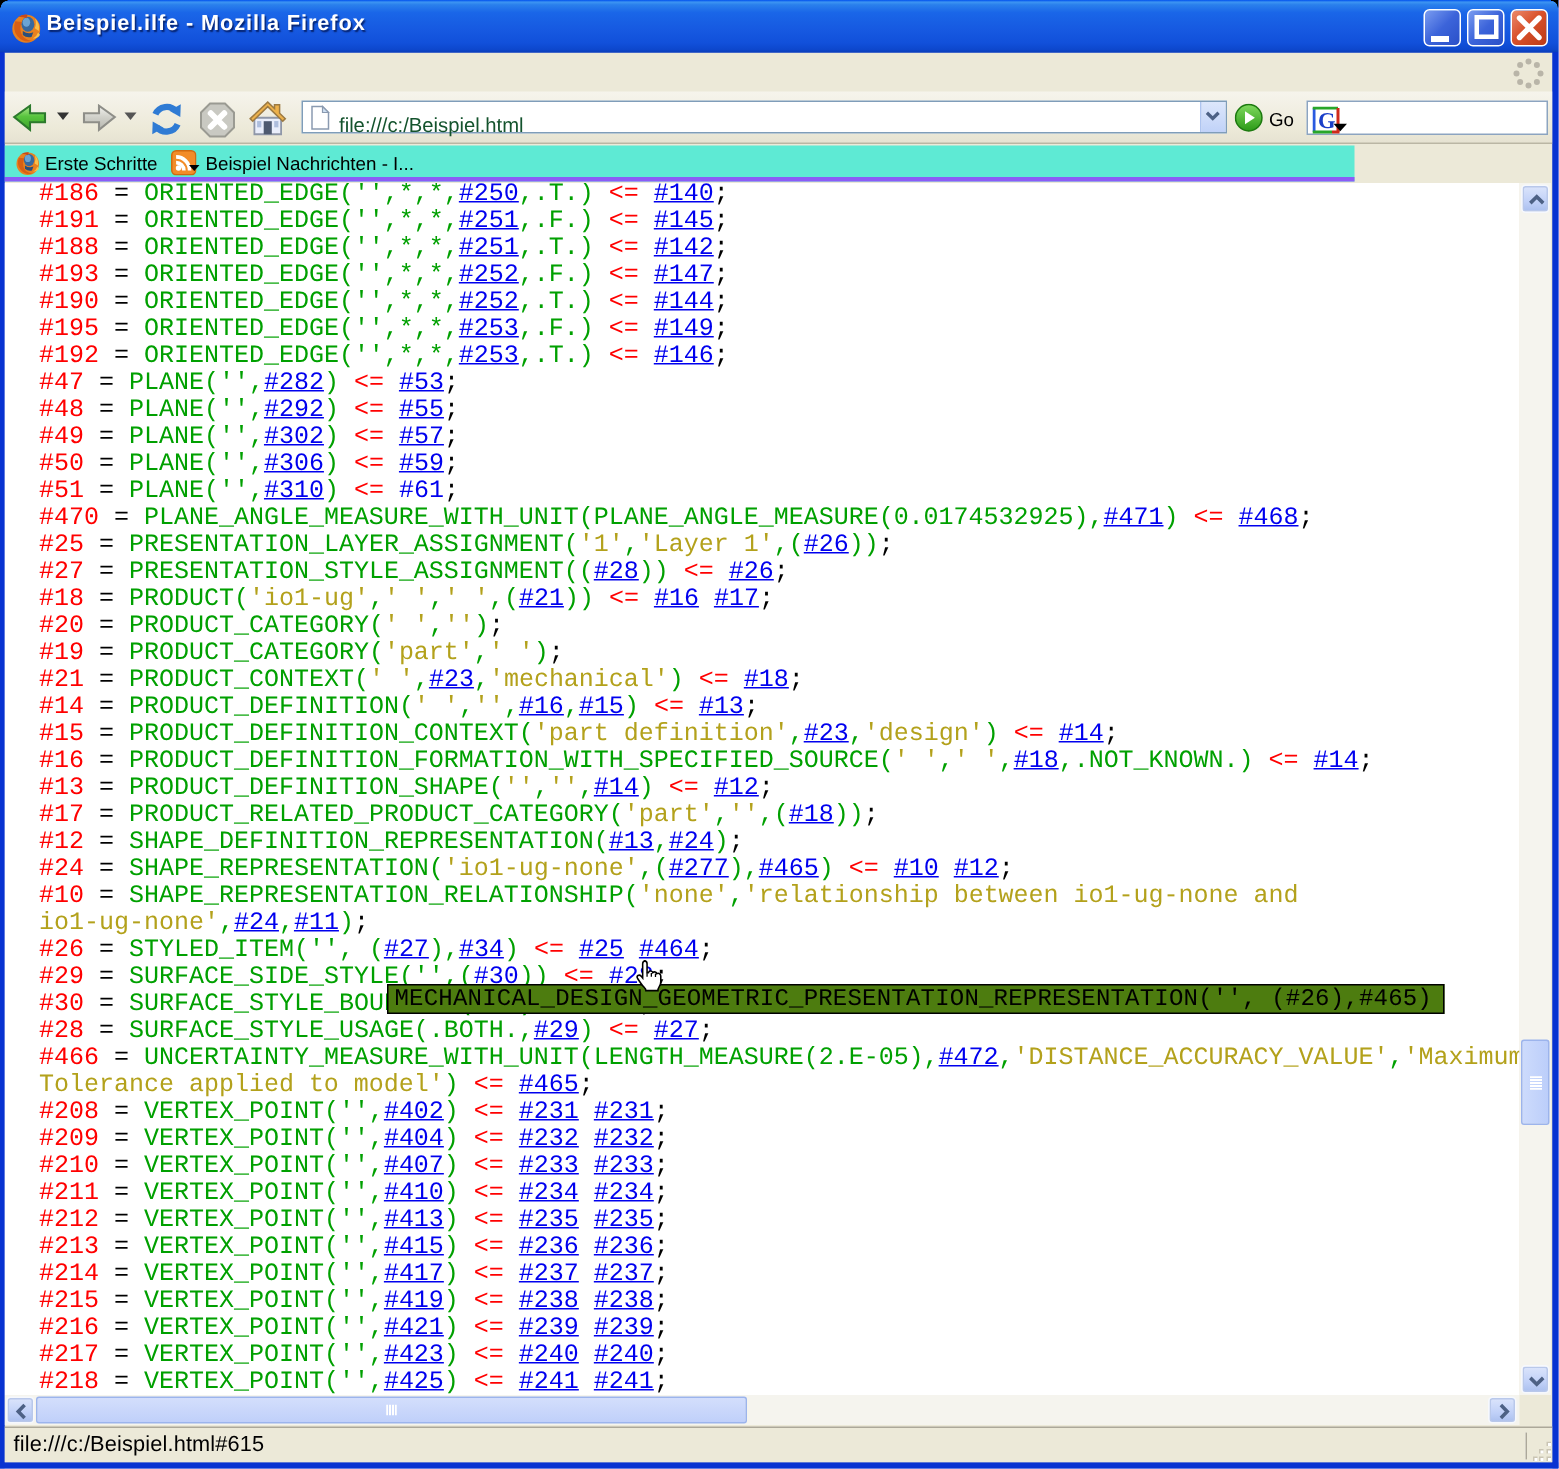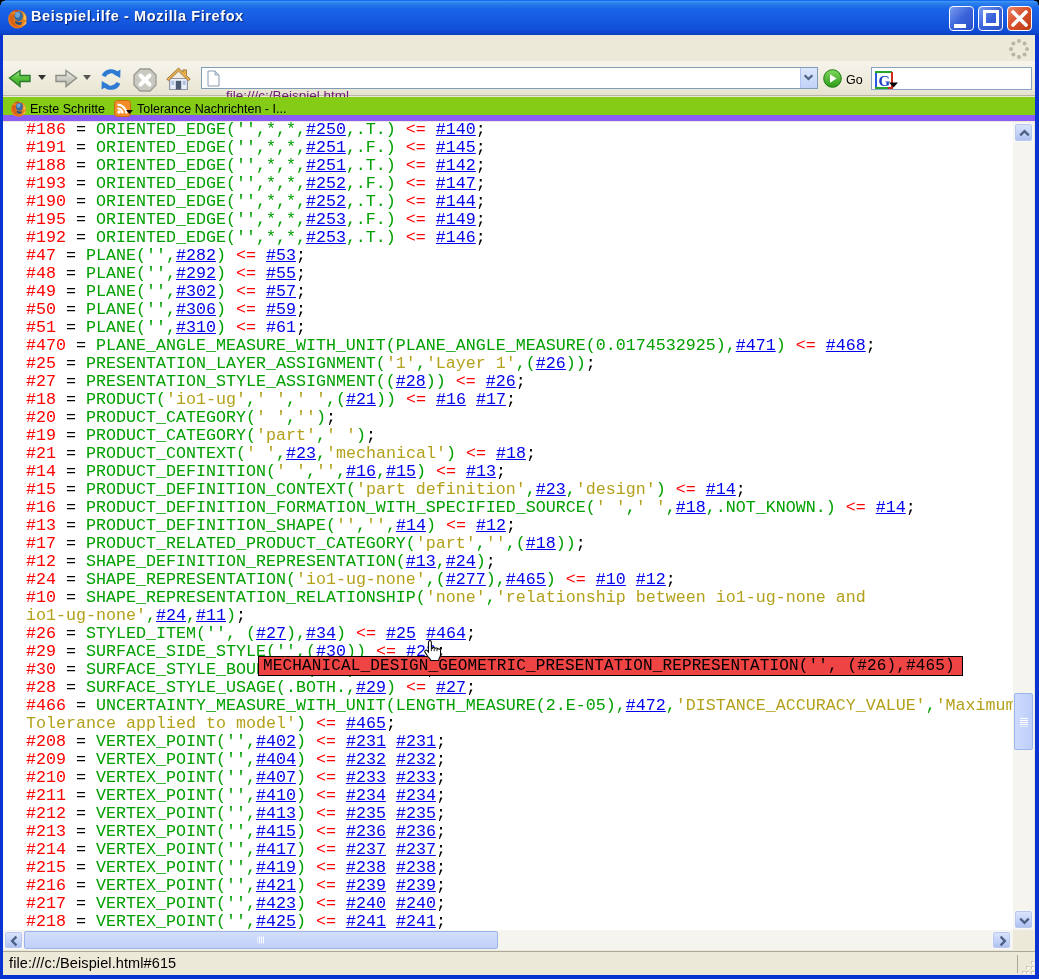--- a/index.html
+++ b/index.html
@@ -19,27 +19,27 @@
 
 .menubar{position:absolute;left:3px;top:35px;width:1032px;height:25px;background:#ece9d8;border-bottom:1px solid #c9c6b4}
 .menubar span{position:absolute;top:5px;font-size:13.5px;color:#000}
 .menubar span em{font-style:normal;text-decoration:underline}
 .throb{position:absolute;left:1006px;top:36px;width:29px;height:24px}
 
 .navbar{position:absolute;left:3px;top:61px;width:1032px;height:35px;background:linear-gradient(#f6f4ec,#ece9d8 75%,#e6e2d2);border-bottom:1px solid #bab6a4}
 .nicon{position:absolute;top:4px}
 .addr{position:absolute;left:198px;top:6px;width:617px;height:22px;background:#fff;border:1px solid #7f9db9}
 .addr .ai{position:absolute;left:4px;top:2px}
-.addr .at{position:absolute;left:24px;top:20px;font-size:13.5px;color:#701a75}
+.addr .at{position:absolute;left:24px;top:8px;font-size:13.5px;color:#14532d}
 .addr .dd{position:absolute;right:0;top:0;width:17px;height:20px;background:linear-gradient(#dde7fb,#c0d2f8);border-left:1px solid #aec4ef}
 .gobtn{position:absolute;left:820px;top:8px}
 .golbl{position:absolute;left:843px;top:12px;font-size:12.5px;color:#000}
 .search{position:absolute;left:868px;top:6px;width:161px;height:23px;background:#fff;border:1px solid #8ca4c0}
 
-.bookbar{position:absolute;left:3px;top:97px;width:1032px;height:24px;background:#84cc16;border-bottom:6px solid #8b5cf6}
+.bookbar{position:absolute;left:3px;top:97px;width:900px;height:24px;background:#5eead4;border-bottom:3px solid #8b5cf6}
 .bookbar .bt{position:absolute;top:5px;font-size:12.5px;color:#000}
 
 .content{position:absolute;left:3px;top:122px;width:1010px;height:808px;background:#fff;overflow:hidden}
 .text{position:absolute;left:23px;top:-1px;width:1000px;font-family:"Liberation Mono",monospace;font-size:16.67px;line-height:18px;color:#000;letter-spacing:0}
 .text i{font-style:normal;color:#00a000}
 .text b{font-weight:normal;color:#ff0000}
 .text u{text-decoration:none;color:#b3a11b}
 .text a{color:#0000ee;text-decoration:underline}
 .text a.nu{text-decoration:none}
 
@@ -58,21 +58,21 @@
  background:repeating-linear-gradient(90deg,#fff 0,#fff 1px,transparent 1px,transparent 2px)}
 
 .status{position:absolute;left:3px;top:951px;width:1032px;height:24px;background:#ece9d8;border-top:1px solid #aca899}
 .status .st{position:absolute;left:6px;top:3px;font-size:14.5px;color:#000;letter-spacing:0.1px}
 .status .sep{position:absolute;left:1014px;top:3px;width:1px;height:18px;background:#fff;border-left:1px solid #aca899}
 
 .bl{position:absolute;left:0;top:35px;width:3px;height:944px;background:#0833d1}
 .br{position:absolute;left:1035px;top:35px;width:4px;height:944px;background:#0833d1}
 .bb{position:absolute;left:0;top:975px;width:1039px;height:4px;background:#0833d1}
 
-.tip{position:absolute;left:258px;top:656px;width:705px;height:20px;background:#ef4444;border:1px solid #000;
+.tip{position:absolute;left:258px;top:656px;width:705px;height:20px;background:#4d7c0f;border:1px solid #000;
  font-family:"Liberation Mono",monospace;font-size:16px;color:#000;line-height:18px;padding-left:4px;letter-spacing:0.14px;white-space:nowrap;overflow:hidden}
 .cursor{position:absolute;left:423px;top:639px}
 </style></head>
 <body>
 <div class="win">
   <div class="base"></div>
   <div class="title">
     <div class="tcl"></div>
       <div class="tcr"></div>
     <span class="ticon"><svg width="21" height="22" viewBox="0 0 21 22">
@@ -200,21 +200,21 @@
     <span class="bt" style="left:27px">Erste Schritte</span>
     <span style="position:absolute;left:111px;top:3px"><svg width="17" height="17" viewBox="0 0 17 17">
           <rect x="0.5" y="0.5" width="16" height="16" rx="3" fill="#f28c28" stroke="#d06a10"></rect>
           <circle cx="5" cy="12" r="1.8" fill="#fff"></circle>
           <path d="M3.4 7.2 a6.4 6.4 0 0 1 6.4 6.4 h-2.4 a4 4 0 0 0-4-4 z" fill="#fff"></path>
           <path d="M3.4 3.4 a10.2 10.2 0 0 1 10.2 10.2 h-2.4 a7.8 7.8 0 0 0-7.8-7.8 z" fill="#fff"></path>
         </svg></span>
       <svg style="position:absolute;left:122px;top:12px" width="9" height="6">
         <path d="M1 1 h7 l-3.5 4 z" fill="#000"></path>
       </svg>
-    <span class="bt" style="left:134px">Tolerance Nachrichten - I...</span>
+    <span class="bt" style="left:134px">Beispiel Nachrichten - I...</span>
   </div>
   <div class="content">
     <div class="text"><b>#186</b> = <i>ORIENTED_EDGE('',*,*,</i><a>#250</a><i>,.T.)</i> <b>&lt;=</b> <a>#140</a>;<br><b>#191</b> = <i>ORIENTED_EDGE('',*,*,</i><a>#251</a><i>,.F.)</i> <b>&lt;=</b> <a>#145</a>;<br><b>#188</b> = <i>ORIENTED_EDGE('',*,*,</i><a>#251</a><i>,.T.)</i> <b>&lt;=</b> <a>#142</a>;<br><b>#193</b> = <i>ORIENTED_EDGE('',*,*,</i><a>#252</a><i>,.F.)</i> <b>&lt;=</b> <a>#147</a>;<br><b>#190</b> = <i>ORIENTED_EDGE('',*,*,</i><a>#252</a><i>,.T.)</i> <b>&lt;=</b> <a>#144</a>;<br><b>#195</b> = <i>ORIENTED_EDGE('',*,*,</i><a>#253</a><i>,.F.)</i> <b>&lt;=</b> <a>#149</a>;<br><b>#192</b> = <i>ORIENTED_EDGE('',*,*,</i><a>#253</a><i>,.T.)</i> <b>&lt;=</b> <a>#146</a>;<br><b>#47</b> = <i>PLANE('',</i><a>#282</a><i>)</i> <b>&lt;=</b> <a>#53</a>;<br><b>#48</b> = <i>PLANE('',</i><a>#292</a><i>)</i> <b>&lt;=</b> <a>#55</a>;<br><b>#49</b> = <i>PLANE('',</i><a>#302</a><i>)</i> <b>&lt;=</b> <a>#57</a>;<br><b>#50</b> = <i>PLANE('',</i><a>#306</a><i>)</i> <b>&lt;=</b> <a>#59</a>;<br><b>#51</b> = <i>PLANE('',</i><a>#310</a><i>)</i> <b>&lt;=</b> <a class="nu">#61</a>;<br><b>#470</b> = <i>PLANE_ANGLE_MEASURE_WITH_UNIT(PLANE_ANGLE_MEASURE(0.0174532925),</i><a>#471</a><i>)</i> <b>&lt;=</b> <a>#468</a>;<br><b>#25</b> = <i>PRESENTATION_LAYER_ASSIGNMENT(</i><u>'1'</u><i>,</i><u>'Layer 1'</u><i>,(</i><a>#26</a><i>))</i>;<br><b>#27</b> = <i>PRESENTATION_STYLE_ASSIGNMENT((</i><a>#28</a><i>))</i> <b>&lt;=</b> <a>#26</a>;<br><b>#18</b> = <i>PRODUCT(</i><u>'io1-ug'</u><i>,</i><u>' '</u><i>,</i><u>' '</u><i>,(</i><a>#21</a><i>))</i> <b>&lt;=</b> <a>#16</a> <a>#17</a>;<br><b>#20</b> = <i>PRODUCT_CATEGORY(</i><u>' '</u><i>,</i><u>''</u><i>)</i>;<br><b>#19</b> = <i>PRODUCT_CATEGORY(</i><u>'part'</u><i>,</i><u>' '</u><i>)</i>;<br><b>#21</b> = <i>PRODUCT_CONTEXT(</i><u>' '</u><i>,</i><a>#23</a><i>,</i><u>'mechanical'</u><i>)</i> <b>&lt;=</b> <a>#18</a>;<br><b>#14</b> = <i>PRODUCT_DEFINITION(</i><u>' '</u><i>,</i><u>''</u><i>,</i><a>#16</a><i>,</i><a>#15</a><i>)</i> <b>&lt;=</b> <a>#13</a>;<br><b>#15</b> = <i>PRODUCT_DEFINITION_CONTEXT(</i><u>'part definition'</u><i>,</i><a>#23</a><i>,</i><u>'design'</u><i>)</i> <b>&lt;=</b> <a>#14</a>;<br><b>#16</b> = <i>PRODUCT_DEFINITION_FORMATION_WITH_SPECIFIED_SOURCE(</i><u>' '</u><i>,</i><u>' '</u><i>,</i><a>#18</a><i>,.NOT_KNOWN.)</i> <b>&lt;=</b> <a>#14</a>;<br><b>#13</b> = <i>PRODUCT_DEFINITION_SHAPE(</i><u>''</u><i>,</i><u>''</u><i>,</i><a>#14</a><i>)</i> <b>&lt;=</b> <a>#12</a>;<br><b>#17</b> = <i>PRODUCT_RELATED_PRODUCT_CATEGORY(</i><u>'part'</u><i>,</i><u>''</u><i>,(</i><a>#18</a><i>))</i>;<br><b>#12</b> = <i>SHAPE_DEFINITION_REPRESENTATION(</i><a>#13</a><i>,</i><a>#24</a><i>)</i>;<br><b>#24</b> = <i>SHAPE_REPRESENTATION(</i><u>'io1-ug-none'</u><i>,(</i><a>#277</a><i>),</i><a>#465</a><i>)</i> <b>&lt;=</b> <a>#10</a> <a>#12</a>;<br><b>#10</b> = <i>SHAPE_REPRESENTATION_RELATIONSHIP(</i><u>'none'</u><i>,</i><u>'relationship between io1-ug-none and</u><br><u>io1-ug-none'</u><i>,</i><a>#24</a><i>,</i><a>#11</a><i>)</i>;<br><b>#26</b> = <i>STYLED_ITEM('', (</i><a>#27</a><i>),</i><a>#34</a><i>)</i> <b>&lt;=</b> <a>#25</a> <a>#464</a>;<br><b>#29</b> = <i>SURFACE_SIDE_STYLE('',(</i><a>#30</a><i>))</i> <b>&lt;=</b> <a>#28</a>;<br><b>#30</b> = <i>SURFACE_STYLE_BOUNDARY(</i><a>#31</a><i>)</i> <b>&lt;=</b> <a>#29</a>;<br><b>#28</b> = <i>SURFACE_STYLE_USAGE(.BOTH.,</i><a>#29</a><i>)</i> <b>&lt;=</b> <a>#27</a>;<br><b>#466</b> = <i>UNCERTAINTY_MEASURE_WITH_UNIT(LENGTH_MEASURE(2.E-05),</i><a>#472</a><i>,</i><u>'DISTANCE_ACCURACY_VALUE'</u><i>,</i><u>'Maximum</u><br><u>Tolerance applied to model'</u><i>)</i> <b>&lt;=</b> <a>#465</a>;<br><b>#208</b> = <i>VERTEX_POINT('',</i><a>#402</a><i>)</i> <b>&lt;=</b> <a>#231</a> <a>#231</a>;<br><b>#209</b> = <i>VERTEX_POINT('',</i><a>#404</a><i>)</i> <b>&lt;=</b> <a>#232</a> <a>#232</a>;<br><b>#210</b> = <i>VERTEX_POINT('',</i><a>#407</a><i>)</i> <b>&lt;=</b> <a>#233</a> <a>#233</a>;<br><b>#211</b> = <i>VERTEX_POINT('',</i><a>#410</a><i>)</i> <b>&lt;=</b> <a>#234</a> <a>#234</a>;<br><b>#212</b> = <i>VERTEX_POINT('',</i><a>#413</a><i>)</i> <b>&lt;=</b> <a>#235</a> <a>#235</a>;<br><b>#213</b> = <i>VERTEX_POINT('',</i><a>#415</a><i>)</i> <b>&lt;=</b> <a>#236</a> <a>#236</a>;<br><b>#214</b> = <i>VERTEX_POINT('',</i><a>#417</a><i>)</i> <b>&lt;=</b> <a>#237</a> <a>#237</a>;<br><b>#215</b> = <i>VERTEX_POINT('',</i><a>#419</a><i>)</i> <b>&lt;=</b> <a>#238</a> <a>#238</a>;<br><b>#216</b> = <i>VERTEX_POINT('',</i><a>#421</a><i>)</i> <b>&lt;=</b> <a>#239</a> <a>#239</a>;<br><b>#217</b> = <i>VERTEX_POINT('',</i><a>#423</a><i>)</i> <b>&lt;=</b> <a>#240</a> <a>#240</a>;<br><b>#218</b> = <i>VERTEX_POINT('',</i><a>#425</a><i>)</i> <b>&lt;=</b> <a>#241</a> <a>#241</a>;</div>
   </div>
   <div class="vsb">
     <div class="sbtn up"><svg width="19" height="19" viewBox="0 0 19 19">
           <path d="M5.2 11.4 9.5 7.2 13.8 11.4" fill="none" stroke="#4d6185" stroke-width="2.4"></path>
         </svg></div>
     <div class="thumb">
         <div class="grip" style="width:8px;height:9px;background:repeating-linear-gradient(0deg,#fff 0,#fff 1px,transparent 1px,transparent 2px)"></div>

